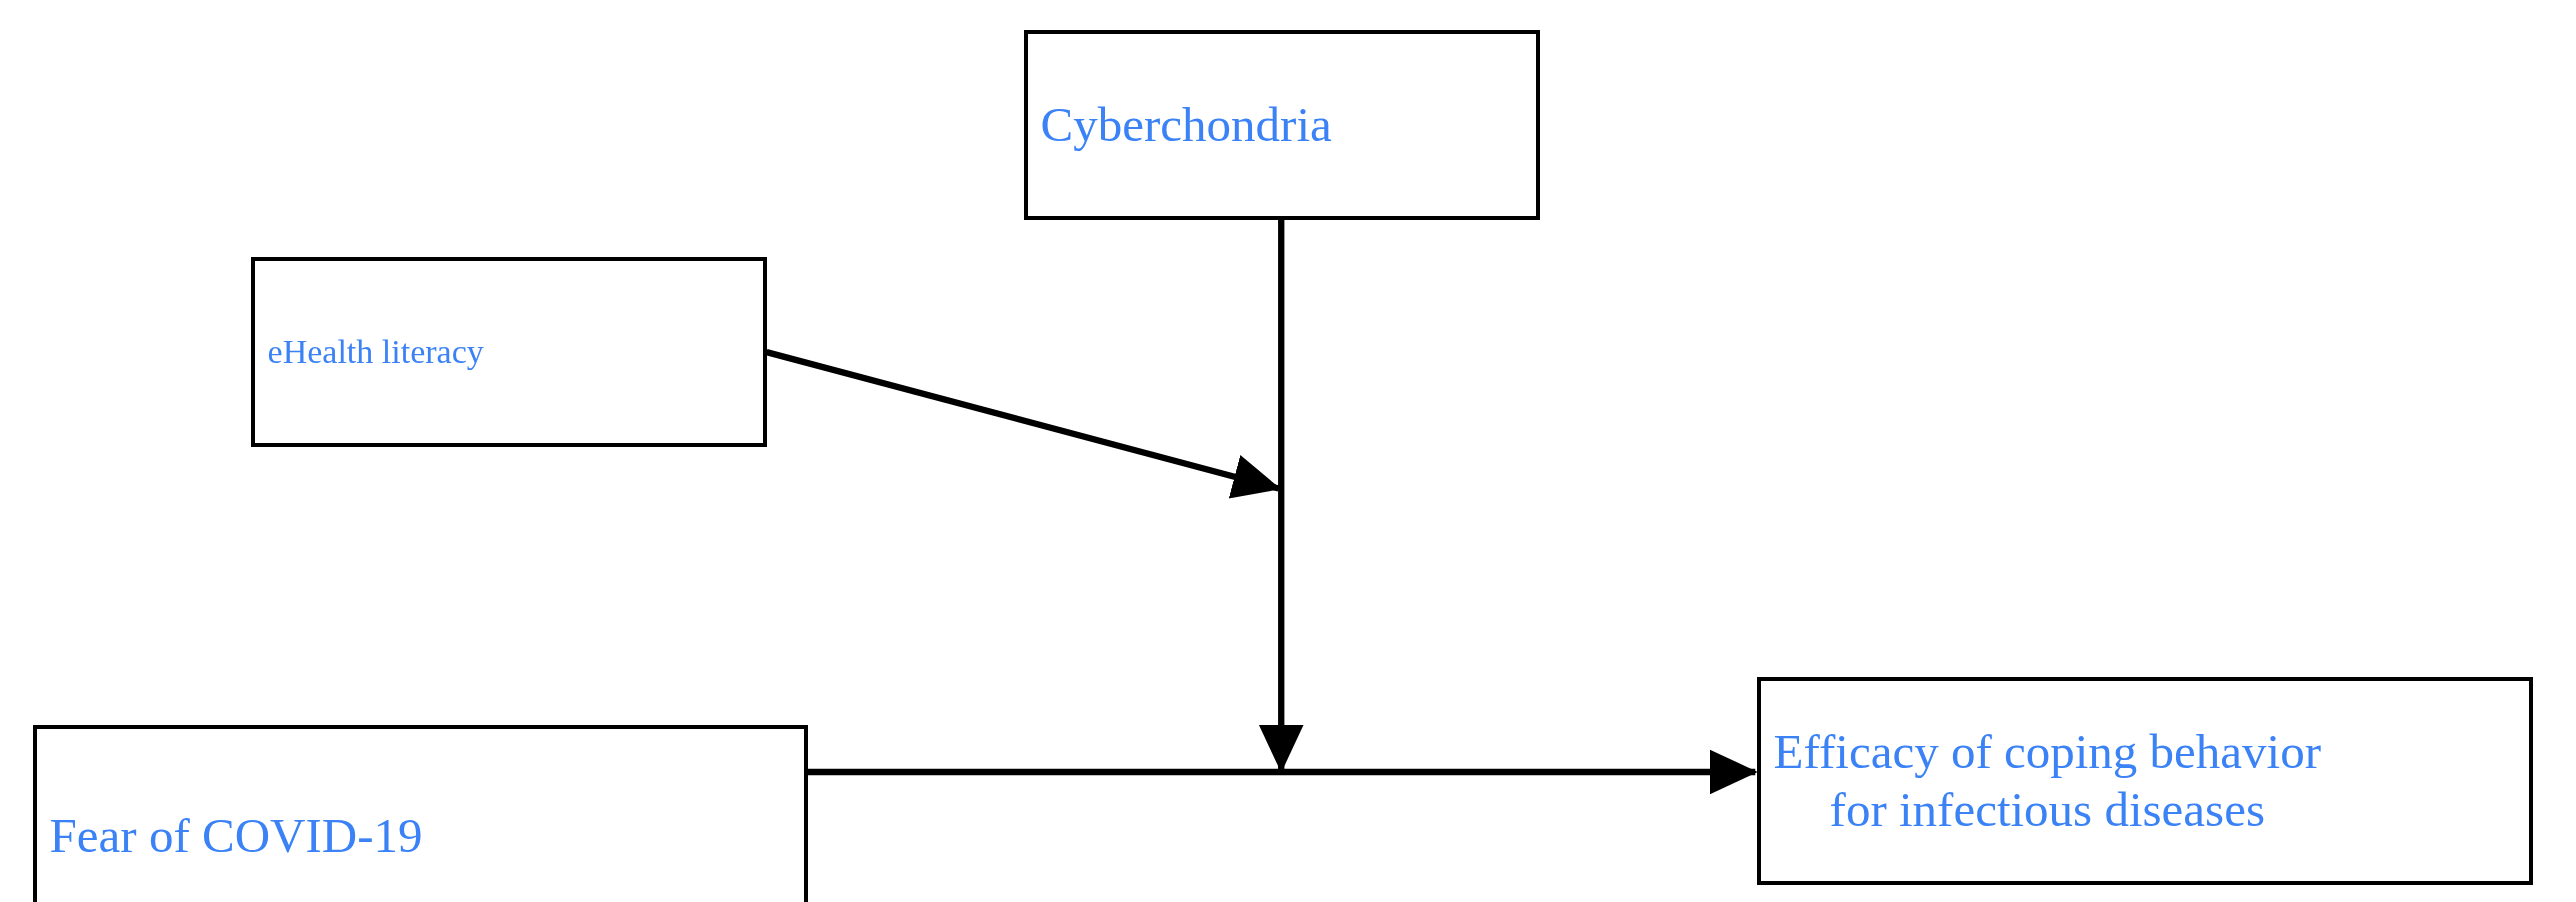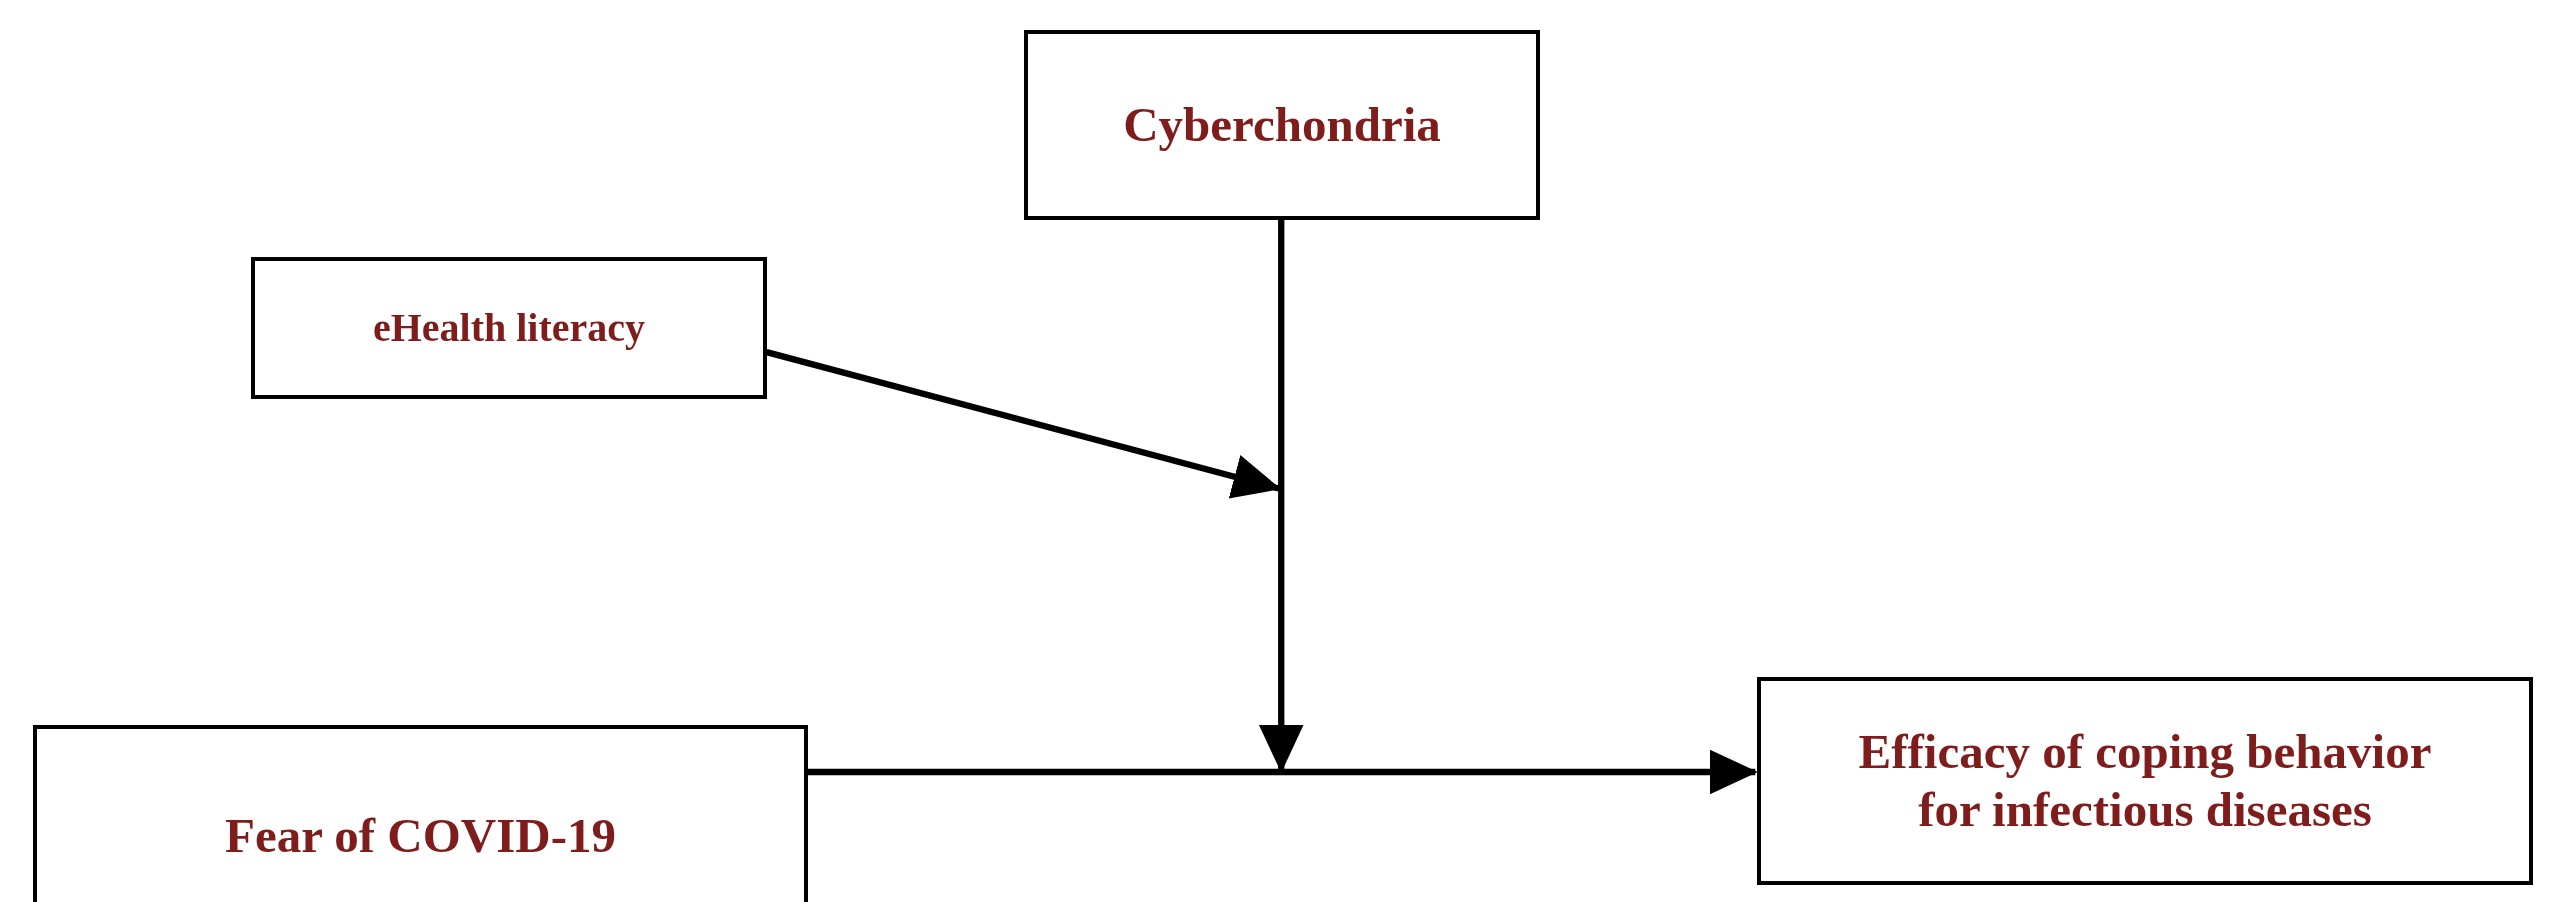--- a/index.html
+++ b/index.html
@@ -15,44 +15,43 @@
     overflow: hidden;
     font-family: "Liberation Serif", "DejaVu Serif", serif;
   }
   .node-box {
     position: absolute;
     box-sizing: border-box;
     border: 4.5px solid #000000;
     background: #ffffff;
     display: flex;
     align-items: center;
-    justify-content: center;
     text-align: center;
-    color: #7f1d1d;
-    font-weight: bold;
+    color: #3b82f6;
+    font-weight: normal;
     line-height: 1.18;
   }
   .node-label {
     display: block;
     white-space: pre-line;
     padding: 0 12.6px;
   }
   #box-cyberchondria {
     left: 1024px;
     top: 30px;
     width: 516px;
     height: 190px;
     font-size: 49px;
   }
   #box-ehealth {
     left: 251px;
     top: 257px;
     width: 516px;
-    height: 142px;
-    font-size: 40px;
+    height: 190px;
+    font-size: 34px;
   }
   #box-fear {
     left: 33px;
     top: 677px;
     width: 775px;
     height: 221px;
     font-size: 49px;
     margin-top: 48px;
   }
   #box-efficacy {

